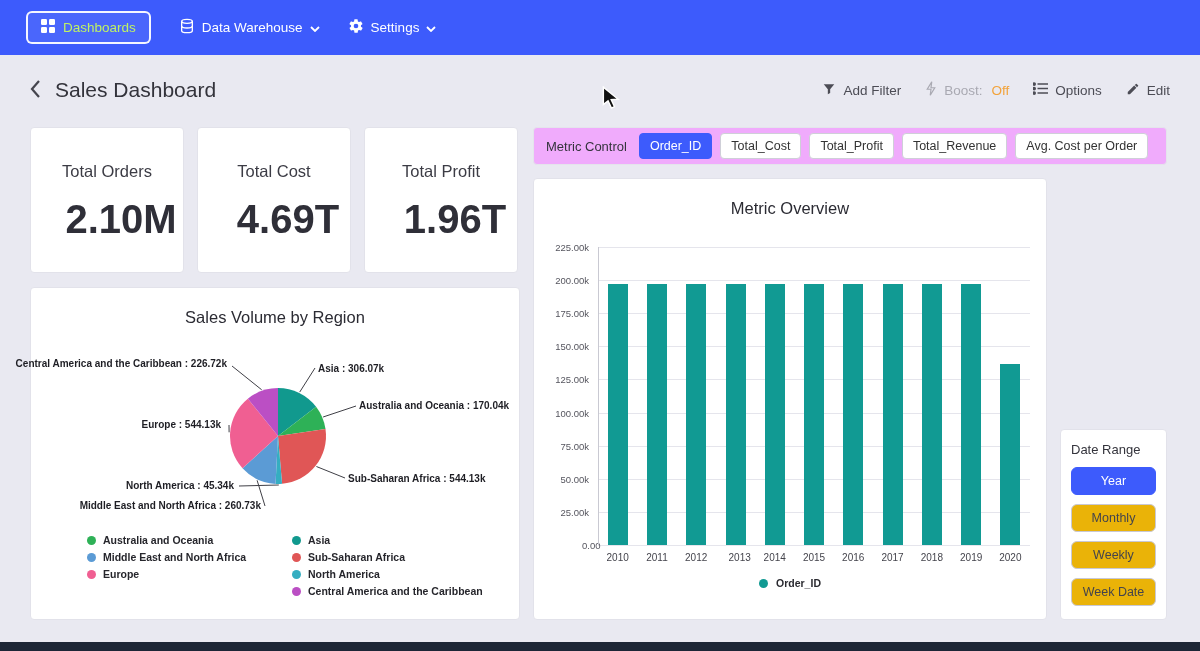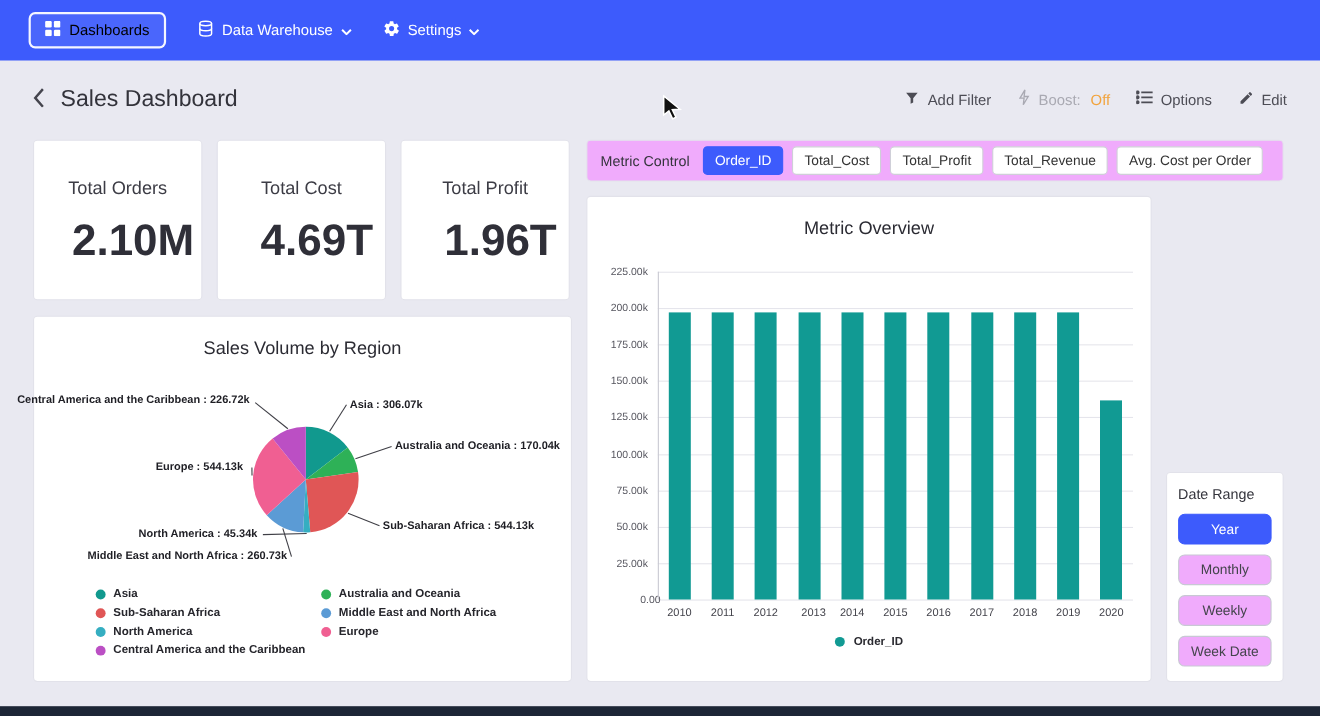--- a/index.html
+++ b/index.html
@@ -7,21 +7,21 @@
   body { font-family:"Liberation Sans", sans-serif; background:#e9e9f1; position:relative; }
 
   
   .navbar { height:55px; background:#3d5bfc; display:flex; align-items:center;
             justify-content:space-between; padding:0 26px; }
   .brand { display:flex; align-items:center; gap:10px; }
   .brand-text { color:#fff; font-size:11px; font-weight:bold; letter-spacing:2.5px; line-height:1.35; }
   .nav-right { display:flex; align-items:center; gap:28px; color:#fff; font-size:13.5px; font-weight:500; }
   .nav-item { display:flex; align-items:center; gap:7px; cursor:pointer; }
   .dashboards-btn { display:flex; align-items:center; gap:8px; border:2px solid rgba(255,255,255,.95);
-            border-radius:6px; padding:6px 13px; background:rgba(255,255,255,.07); color:#000000;
+            border-radius:6px; padding:6px 13px; background:rgba(255,255,255,.07); color:#bef264;
             font-size:13.5px; font-weight:500; cursor:pointer; font-family:inherit; }
 
   
   .subheader { display:flex; align-items:center; padding:20px 30px 0; height:50px; }
   .back-btn { background:none; border:none; cursor:pointer; margin-right:14px; display:flex; align-items:center; }
   .page-title { font-size:21px; font-weight:500; color:#33333b; }
   .subheader-right { margin-left:auto; display:flex; align-items:center; gap:24px; font-size:13.5px; color:#4c4c55; }
   .sh-item { display:flex; align-items:center; gap:7px; background:none; border:none; cursor:pointer;
              font-size:13.5px; color:#4c4c55; font-family:inherit; }
   .boost-label { color:#a9a9b2; }
@@ -58,21 +58,21 @@
   .ytick { position:absolute; text-align:right; font-size:9.5px; color:#55555e; }
   .xtick { position:absolute; text-align:center; font-size:10px; color:#44444c; }
   .bar { position:absolute; }
   .bar-legend { position:absolute; left:0; right:0; top:398px; display:flex; justify-content:center;
                 align-items:center; gap:8px; font-size:10.5px; font-weight:bold; color:#2a2a30; }
   .dot { width:9px; height:9px; border-radius:50%; flex:none; }
 
   
   .date-panel { width:107px; padding:12px 10px 4px; }
   .date-label { font-size:13px; font-weight:500; color:#34343c; margin-bottom:10px; }
-  .date-btn { display:block; width:100%; padding:6px 0; margin-bottom:9px; background:#f0abfc;
+  .date-btn { display:block; width:100%; padding:6px 0; margin-bottom:9px; background:#eab308;
               border:1px solid #c8c8d4; border-radius:6px; font-size:12.5px; color:#44444c;
               cursor:pointer; font-family:inherit; text-align:center; }
   .date-btn.active { background:#3d5bfc; border-color:#3d5bfc; color:#fff; }
 
   
   .pie-panel { width:490px; height:333px; margin-top:14px; position:relative; }
   #pie-svg { position:absolute; inset:0; }
   .callout { position:absolute; font-size:10px; font-weight:bold; color:#1e1e24; white-space:nowrap; z-index:2; }
   .pie-legend { position:absolute; left:56px; top:246px; display:flex; z-index:2; }
   .pie-legend-col { width:205px; }
@@ -223,48 +223,48 @@
         <div class="callout" style="left:328px; top:112px;">Australia and Oceania : 170.04k</div>
         <div class="callout" style="left:317px; top:185px;">Sub-Saharan Africa : 544.13k</div>
         <div class="callout" style="right:285px; top:192px;">North America : 45.34k</div>
         <div class="callout" style="right:258px; top:212px;">Middle East and North Africa : 260.73k</div>
         <div class="callout" style="right:298px; top:131px;">Europe : 544.13k</div>
         <div class="callout" style="right:292px; top:70px;">Central America and the Caribbean : 226.72k</div>
 
         <div class="pie-legend">
           <div class="pie-legend-col">
             <div class="legend-item">
+              <span class="dot" style="background: rgb(46, 177, 87);"></span>
+              <span>Australia and Oceania</span>
+            </div>
+            <div class="legend-item">
+              <span class="dot" style="background: rgb(91, 155, 213);"></span>
+              <span>Middle East and North Africa</span>
+            </div>
+            <div class="legend-item">
+              <span class="dot" style="background: rgb(240, 95, 146);"></span>
+              <span>Europe</span>
+            </div>
+          </div>
+          <div class="pie-legend-col">
+            <div class="legend-item">
               <span class="dot" style="background: rgb(17, 153, 142);"></span>
               <span>Asia</span>
             </div>
             <div class="legend-item">
               <span class="dot" style="background: rgb(224, 86, 86);"></span>
               <span>Sub-Saharan Africa</span>
             </div>
             <div class="legend-item">
               <span class="dot" style="background: rgb(53, 174, 193);"></span>
               <span>North America</span>
             </div>
             <div class="legend-item">
               <span class="dot" style="background: rgb(187, 79, 196);"></span>
               <span>Central America and the Caribbean</span>
-            </div>
-          </div>
-          <div class="pie-legend-col">
-            <div class="legend-item">
-              <span class="dot" style="background: rgb(46, 177, 87);"></span>
-              <span>Australia and Oceania</span>
-            </div>
-            <div class="legend-item">
-              <span class="dot" style="background: rgb(91, 155, 213);"></span>
-              <span>Middle East and North Africa</span>
-            </div>
-            <div class="legend-item">
-              <span class="dot" style="background: rgb(240, 95, 146);"></span>
-              <span>Europe</span>
             </div>
           </div>
         </div>
       </section>
     </div>
 
     <div class="right-col">
       <div class="metric-bar">
         <span class="metric-bar-label">Metric Control</span>
         <button class="chip-btn active">Order_ID</button>

